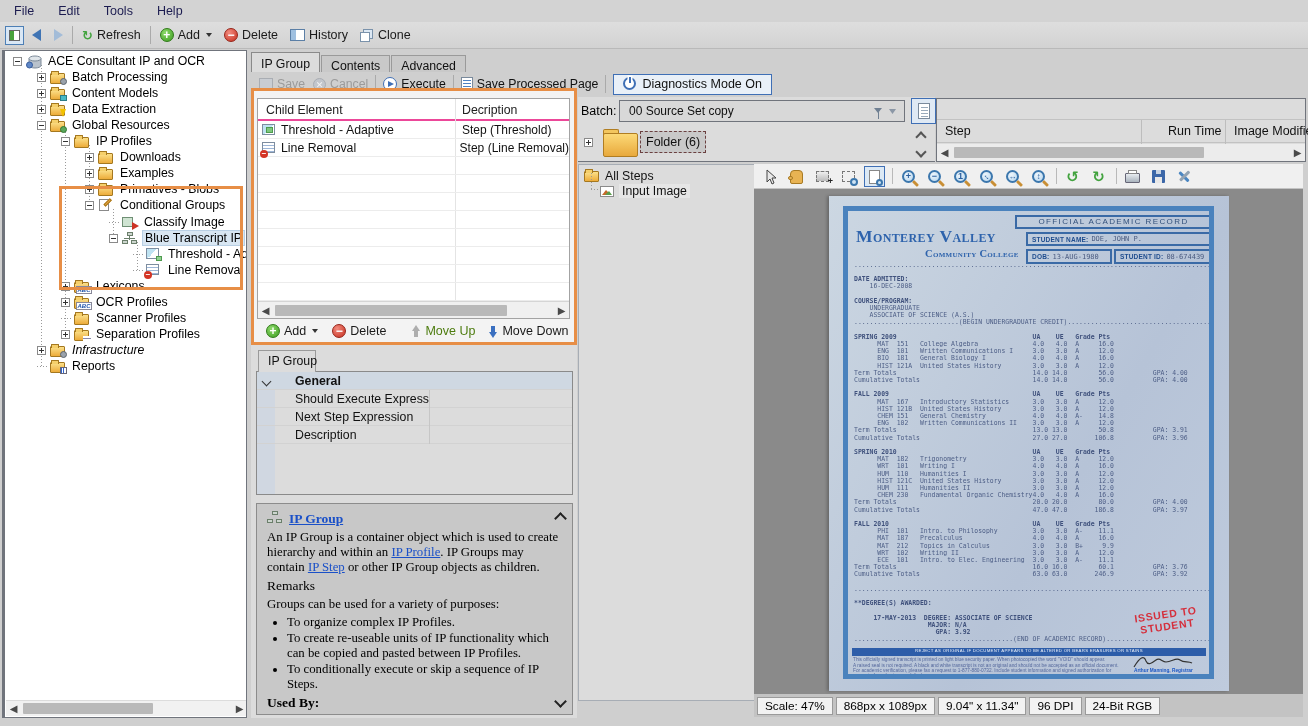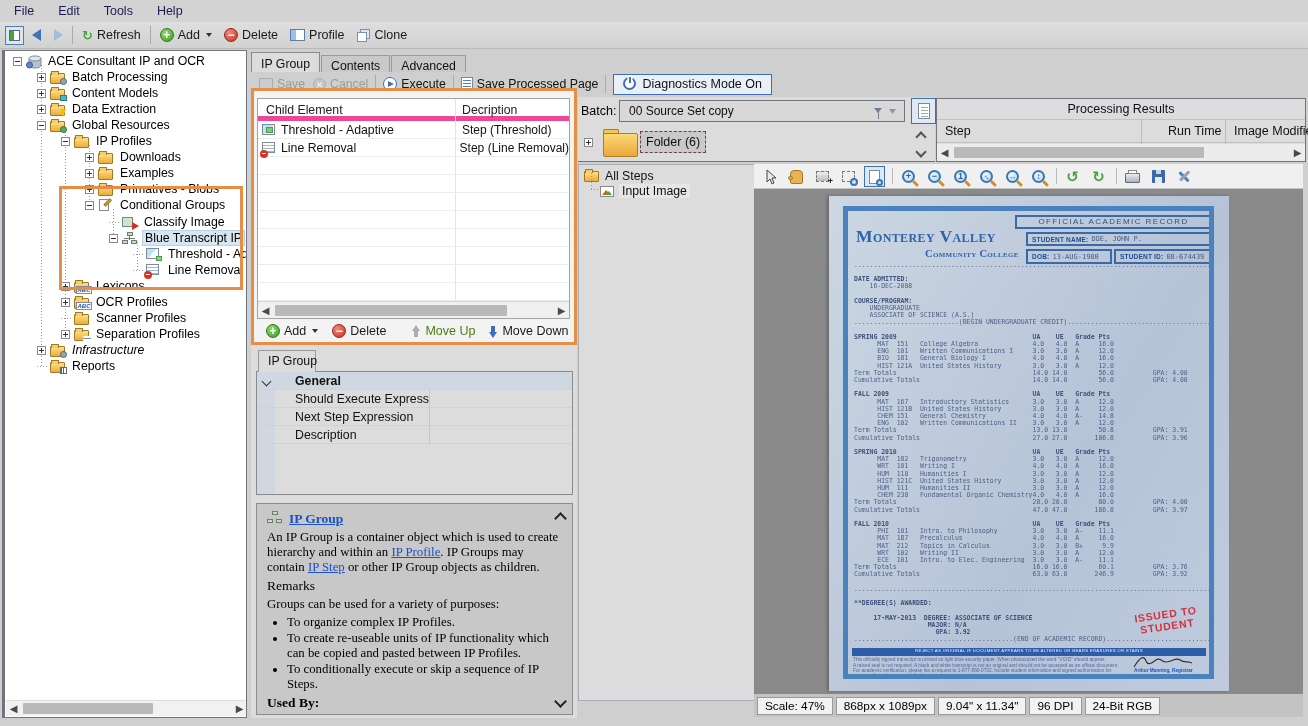--- a/index.html
+++ b/index.html
@@ -42,21 +42,21 @@
 .tab.active{background:#dcdcdc;border-color:#8a8a8a;height:20px;padding-top:4px;position:relative;z-index:2}
 #toolbar2{position:absolute;left:251px;top:72px;width:1055px;height:24px;background:#cfcfcf;display:flex;align-items:center;padding-left:4px}
 .t2{display:flex;align-items:center;gap:4px;padding:2px 4px;font-size:12.3px}
 .t2.dis{color:#9b9b9b}
 #diagbtn{display:flex;align-items:center;gap:6px;border:1px solid #3f6fb5;background:#e9f0f8;padding:2px 9px 3px;margin-left:4px;font-size:12.5px}
 .power{width:13px;height:13px;border-radius:50%;border:2px solid #3f6fb5;position:relative;background:#fff}
 .power::before{content:'';position:absolute;left:3.5px;top:-2px;width:2px;height:6px;background:#3f6fb5;box-shadow:0 0 0 1.5px #fff}
 
 #midpanel{position:absolute;left:254px;top:91px;width:320px;height:251px;background:#f3f3f3}
 #ctable{position:absolute;left:257px;top:98px;width:313px;height:221px;background:#fff;border:1px solid #a3a3a3}
-#ctable .hdr{position:absolute;left:0;top:0;width:100%;height:22px;border-bottom:5px solid #ec4899;font-size:12.3px;color:#222}
+#ctable .hdr{position:absolute;left:0;top:0;width:100%;height:22px;border-bottom:2px solid #ec4899;font-size:12.3px;color:#222}
 #ctable .hdr .c1{position:absolute;left:8px;top:4px}
 #ctable .hdr .c2{position:absolute;left:204px;top:4px}
 #ctable .vdiv{position:absolute;left:197px;top:0;width:1px;height:202px;background:#e4e4e4}
 #crows{position:absolute;left:0;top:22px;width:100%;height:180px;background:repeating-linear-gradient(to bottom,transparent 0 17px,#ececec 17px 18px)}
 .crow{position:absolute;height:18px;display:flex;align-items:center;width:100%}
 .crow .nm{display:flex;align-items:center;gap:4px;padding-left:4px;width:197px;font-size:12.3px}
 .crow .ds{font-size:12px;padding-left:7px}
 #ctable .hsb{position:absolute;left:0;bottom:0;width:100%;height:17px;background:#f0f0f0;border-top:1px solid #d5d5d5;display:flex;align-items:center}
 
 .sico{width:15px;height:13px;position:relative;flex:0 0 15px}
@@ -189,21 +189,21 @@
       <span class="circle green">+</span>
       <span>Add</span>
       <span class="caret"></span>
     </span>
   <span class="tbtn">
       <span class="circle red">−</span>
       <span>Delete</span>
     </span>
   <span class="tbtn">
       <span style="width:15px;height:12px;border:1px solid #5b7fa6;background:linear-gradient(90deg,#9fc0e0 0 5px,#fff 5px);display:inline-block"></span>
-      <span>Profile</span>
+      <span>History</span>
     </span>
   <span class="tbtn">
       <span style="width:14px;height:13px;position:relative;display:inline-block">
         <i style="position:absolute;left:3px;top:0;width:10px;height:10px;background:#dce8f4;border:1px solid #7a92ab"></i>
         <i style="position:absolute;left:0;top:3px;width:10px;height:10px;background:#fff;border:1px solid #7a92ab"></i>
       </span>
       <span>Clone</span>
     </span>
 </div>
 
@@ -529,21 +529,20 @@
     <span>Folder (6)</span>
   </div>
 <div class="updown u abs" style="top:126px">
     <span class="c"></span>
   </div>
 <div class="updown d abs" style="top:144px">
     <span class="c"></span>
   </div>
 
 <div class="abs" id="results">
-  <div class="title">Processing Results</div>
   <div class="cols">
     <span class="s">Step</span>
     <span class="r">Run Time</span>
     <span class="m">Image Modified</span>
     <span class="cd" style="left:204px"></span>
     <span class="cd" style="left:288px"></span>
   </div>
   <div class="hsb">
     <span class="sarr">◀</span>
     <span class="sthumb" style="width:250px;margin-left:2px"></span>

